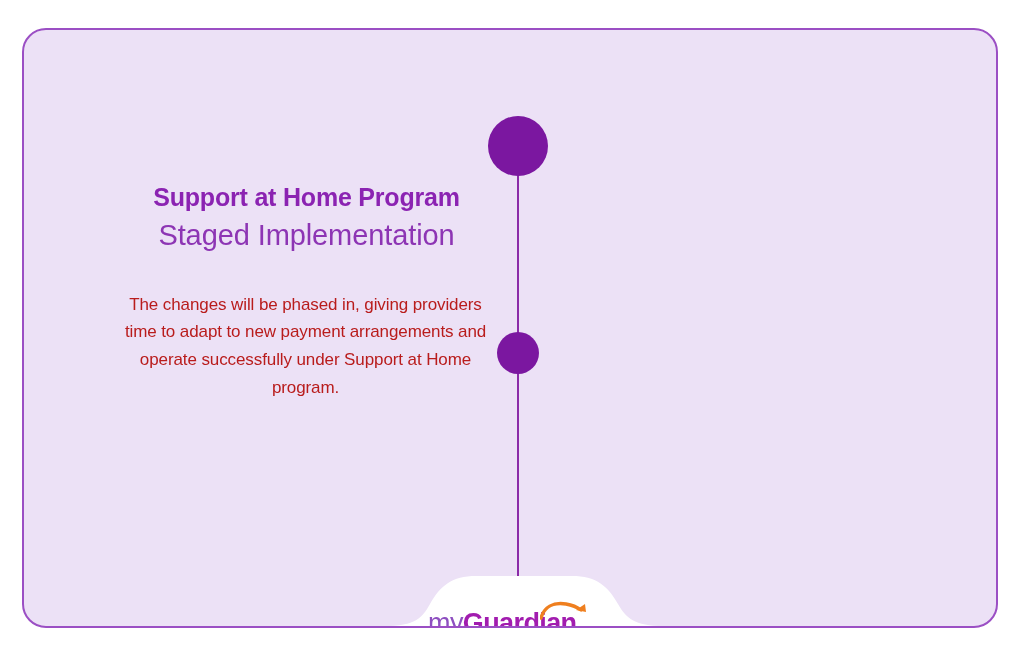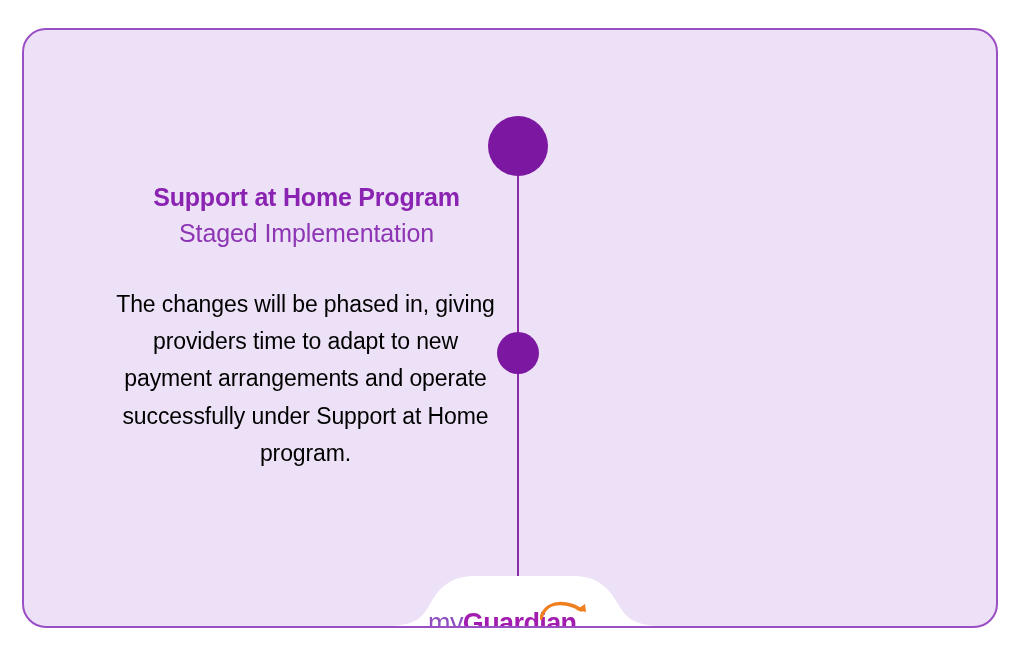--- a/index.html
+++ b/index.html
@@ -45,32 +45,32 @@
   }
   #title-main {
     font-size: 25px;
     font-weight: bold;
     color: #8b23b2;
     letter-spacing: -0.2px;
     line-height: 1.25;
     margin: 0;
   }
   #title-sub {
-    font-size: 25px;
+    font-size: 29px;
     font-weight: normal;
     color: #8d35b4;
     letter-spacing: -0.1px;
     line-height: 1.3;
     margin: 4px 0 0 0;
   }
   #left-body {
     margin: 36px 2px 0 0;
-    font-size: 23px;
+    font-size: 17px;
     line-height: 1.62;
-    color: #000000;
+    color: #b91c1c;
     letter-spacing: -0.1px;
   }
 
   
   #timeline-line {
     position: absolute;
     left: 493px;
     top: 112px;
     width: 2px;
     height: 461px;

